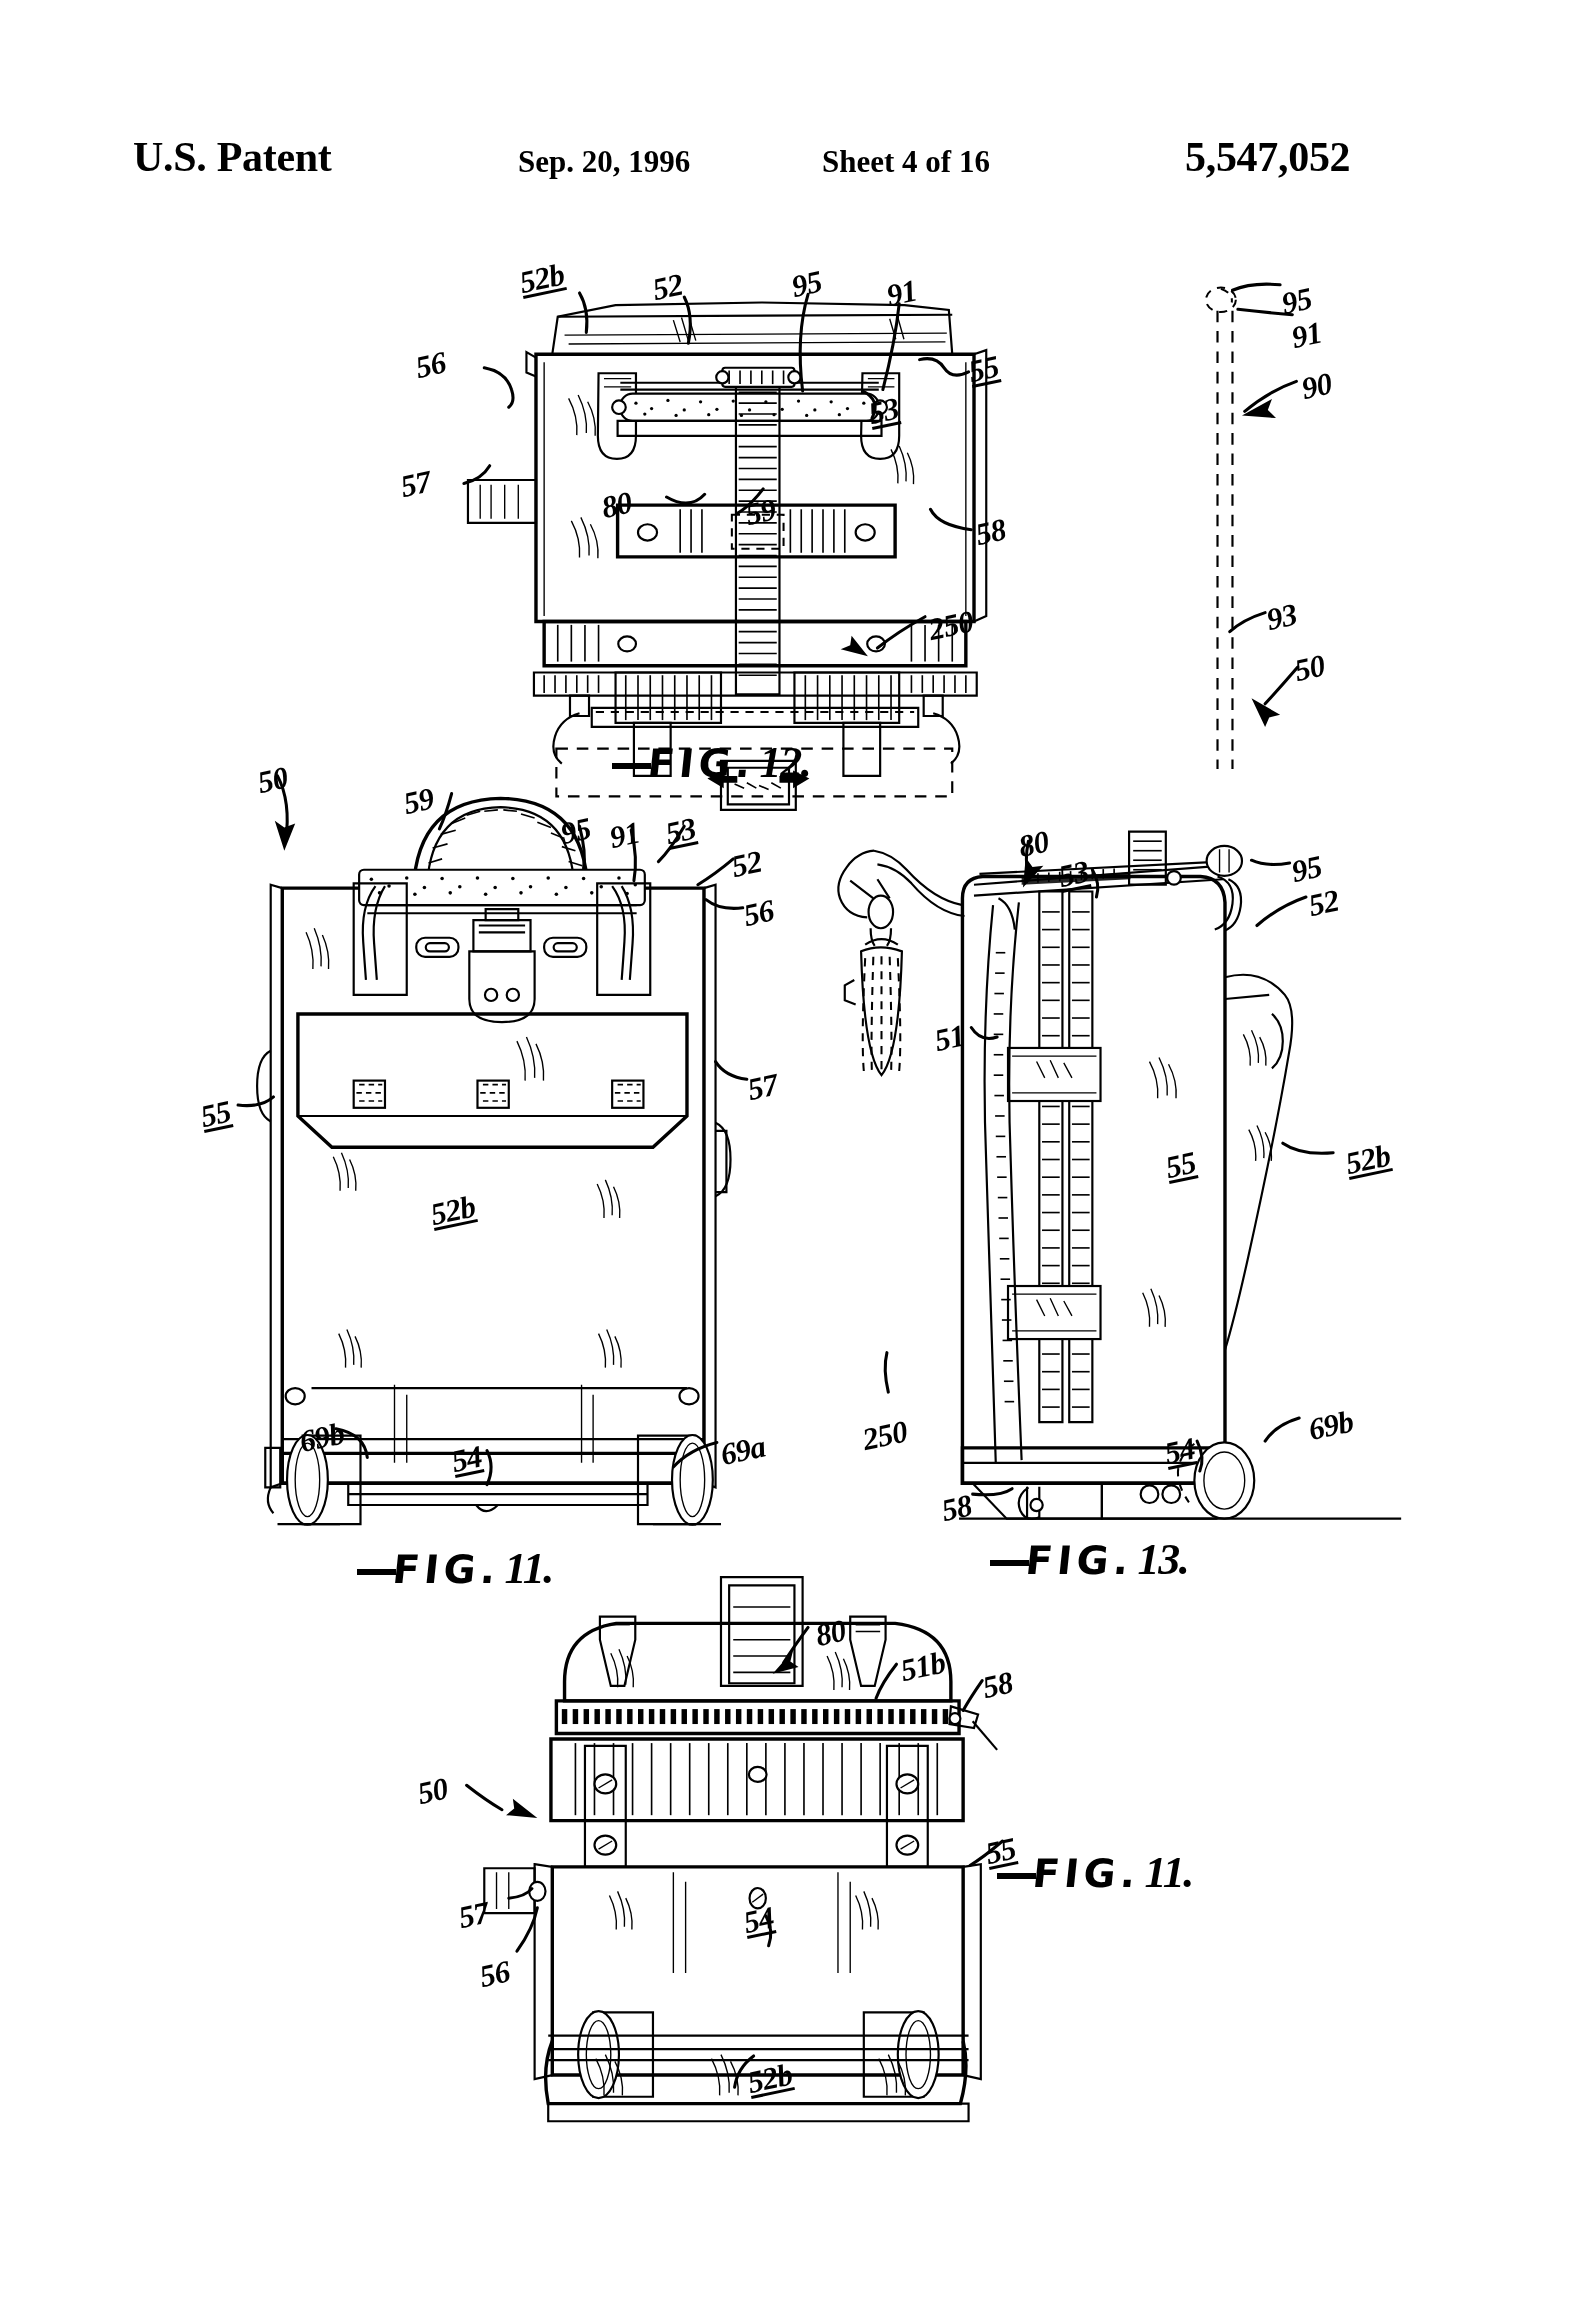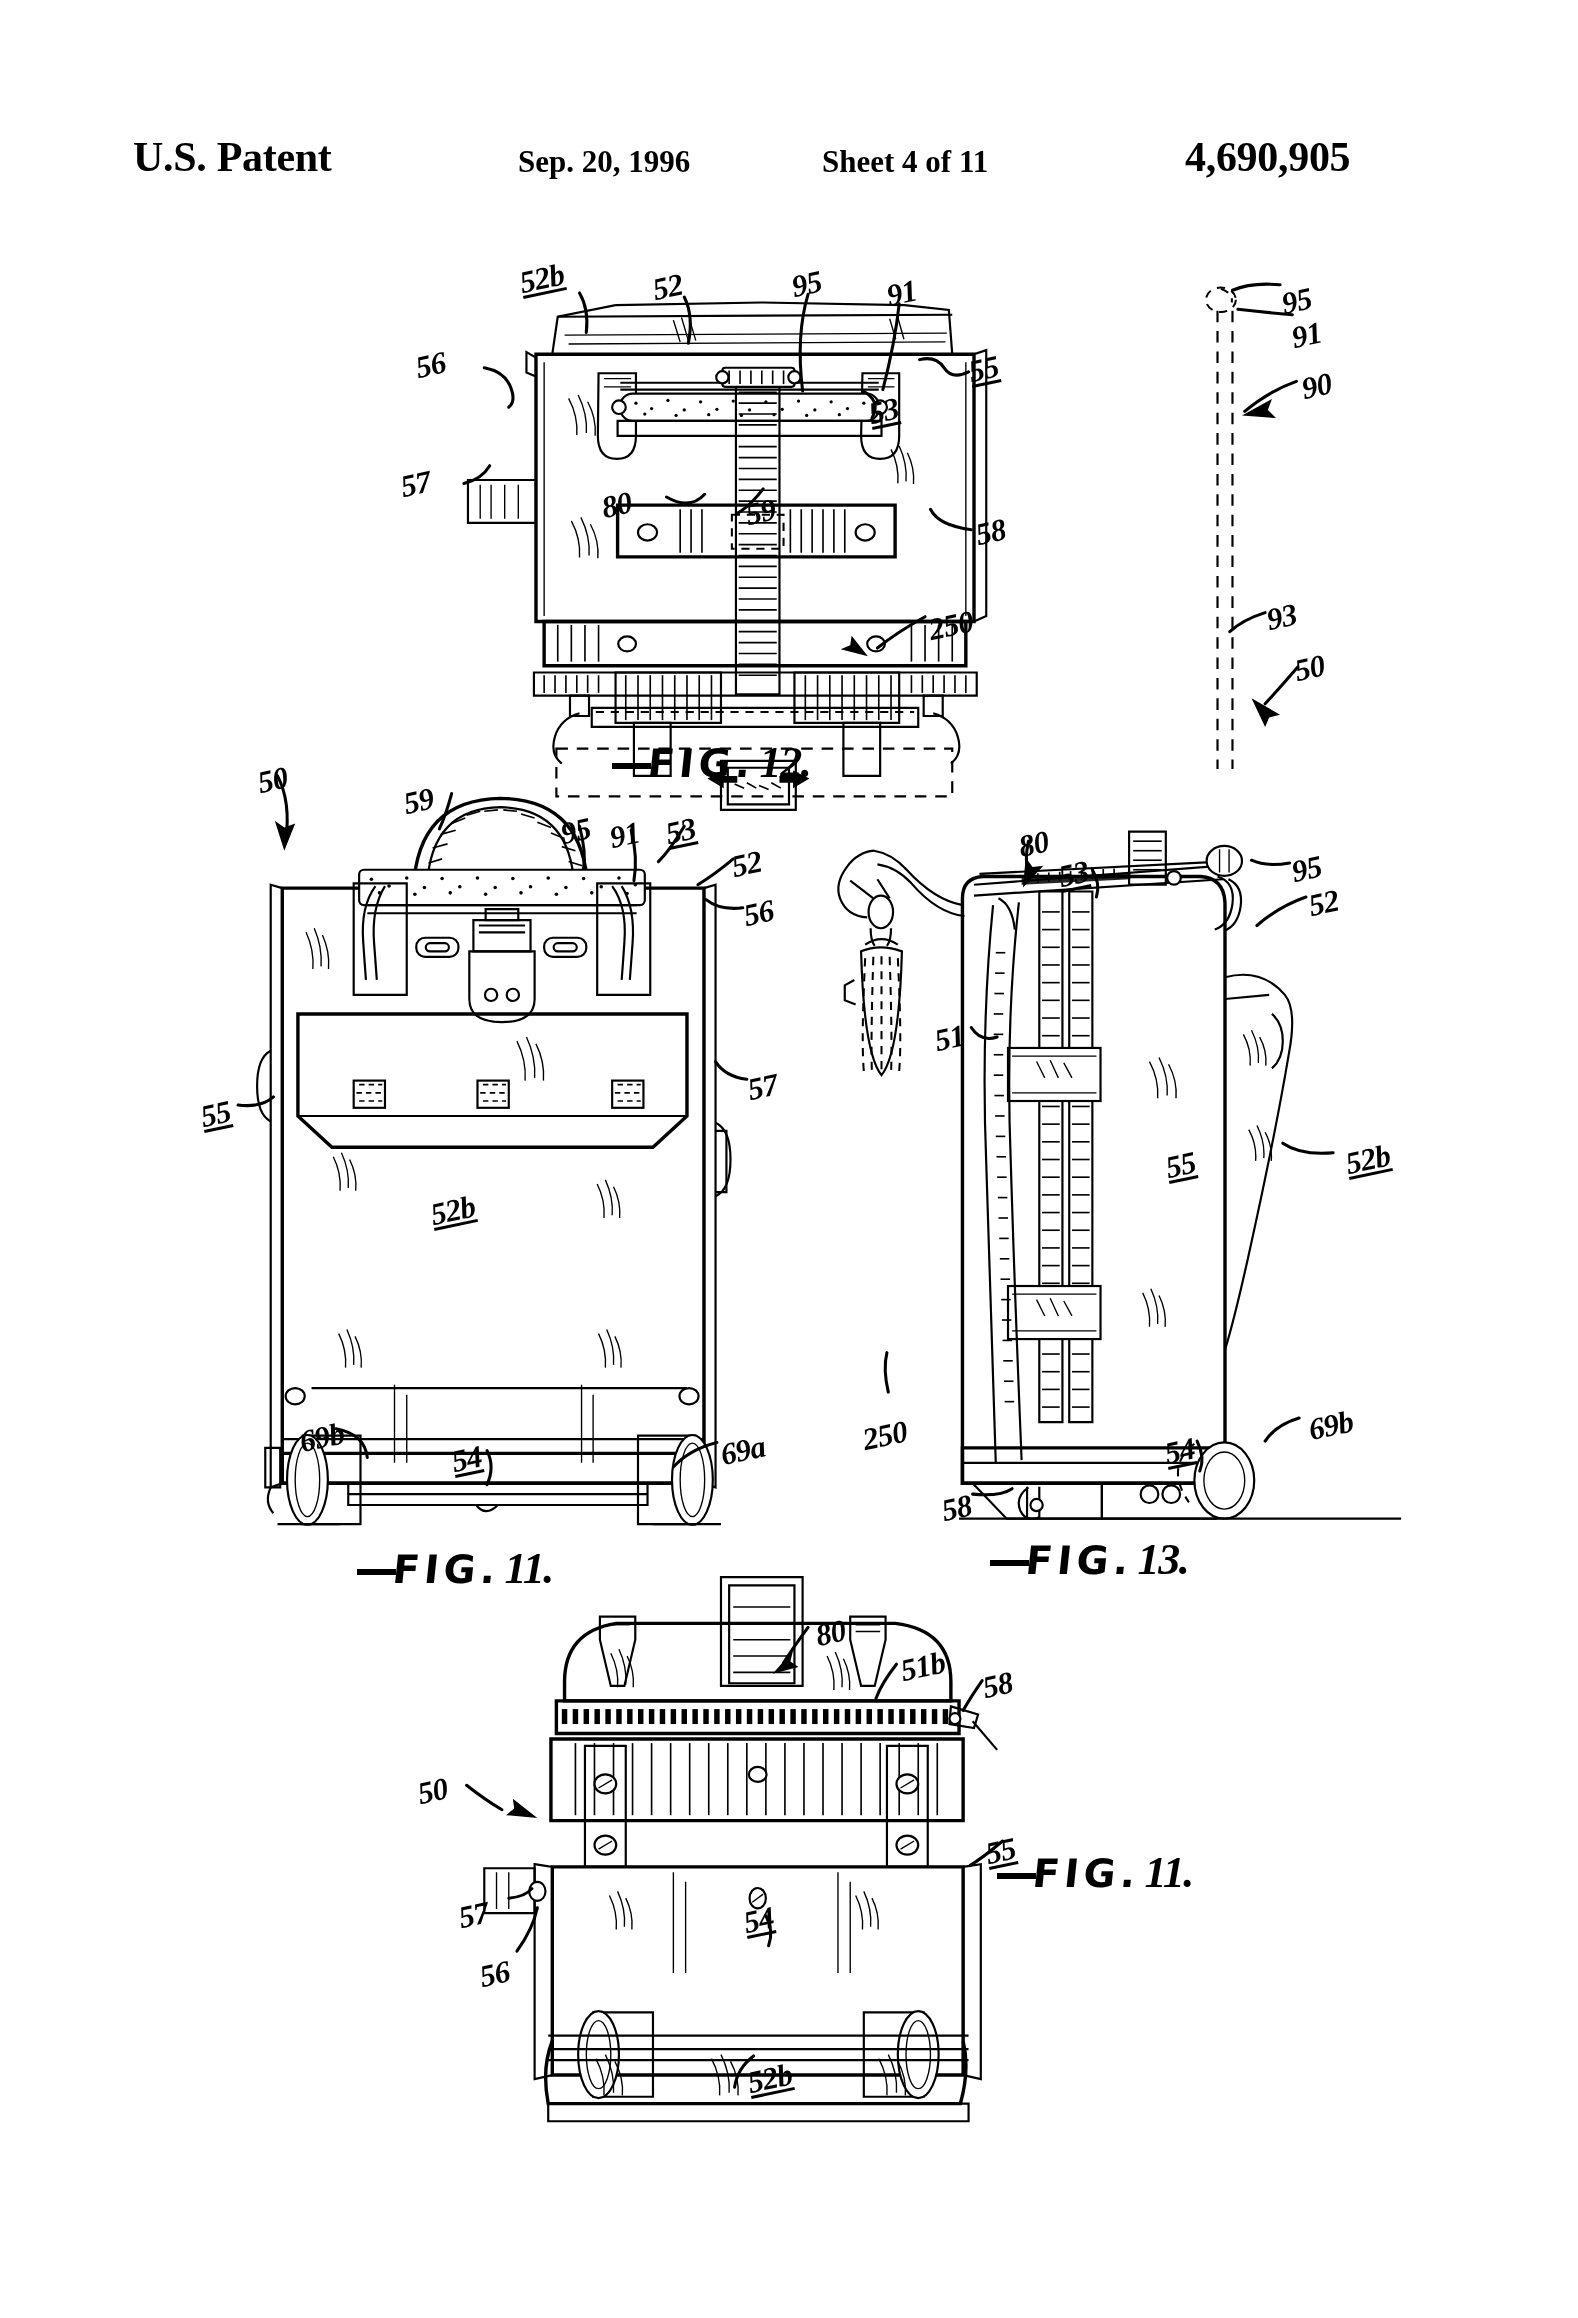--- a/index.html
+++ b/index.html
@@ -125,22 +125,22 @@
   .rib { fill: none; stroke: #000; stroke-width: 2.4; }
 </style>
 </head>
 <body>
 
 <div id="page">
 
   <div id="header">
     <div class="hdr" id="hdr-office">U.S. Patent</div>
     <div class="hdr" id="hdr-date">Sep. 20, 1996</div>
-    <div class="hdr" id="hdr-sheet">Sheet 4 of 11</div>
-    <div class="hdr" id="hdr-number">4,690,905</div>
+    <div class="hdr" id="hdr-sheet">Sheet 4 of 16</div>
+    <div class="hdr" id="hdr-number">5,547,052</div>
   </div>
 
   <svg class="draw" viewBox="0 0 2320 3408">
 
     <g>
 
       <path class="ln" d="M812 520 L820 465 L905 448 L1120 444 L1330 448 L1395 455 L1400 520"></path>
       <path class="ln" d="M820 465 L1400 462"></path>
       <path class="lnt" d="M830 492 L1392 489"></path>
       <path class="lnt" d="M836 505 L1390 502"></path>

